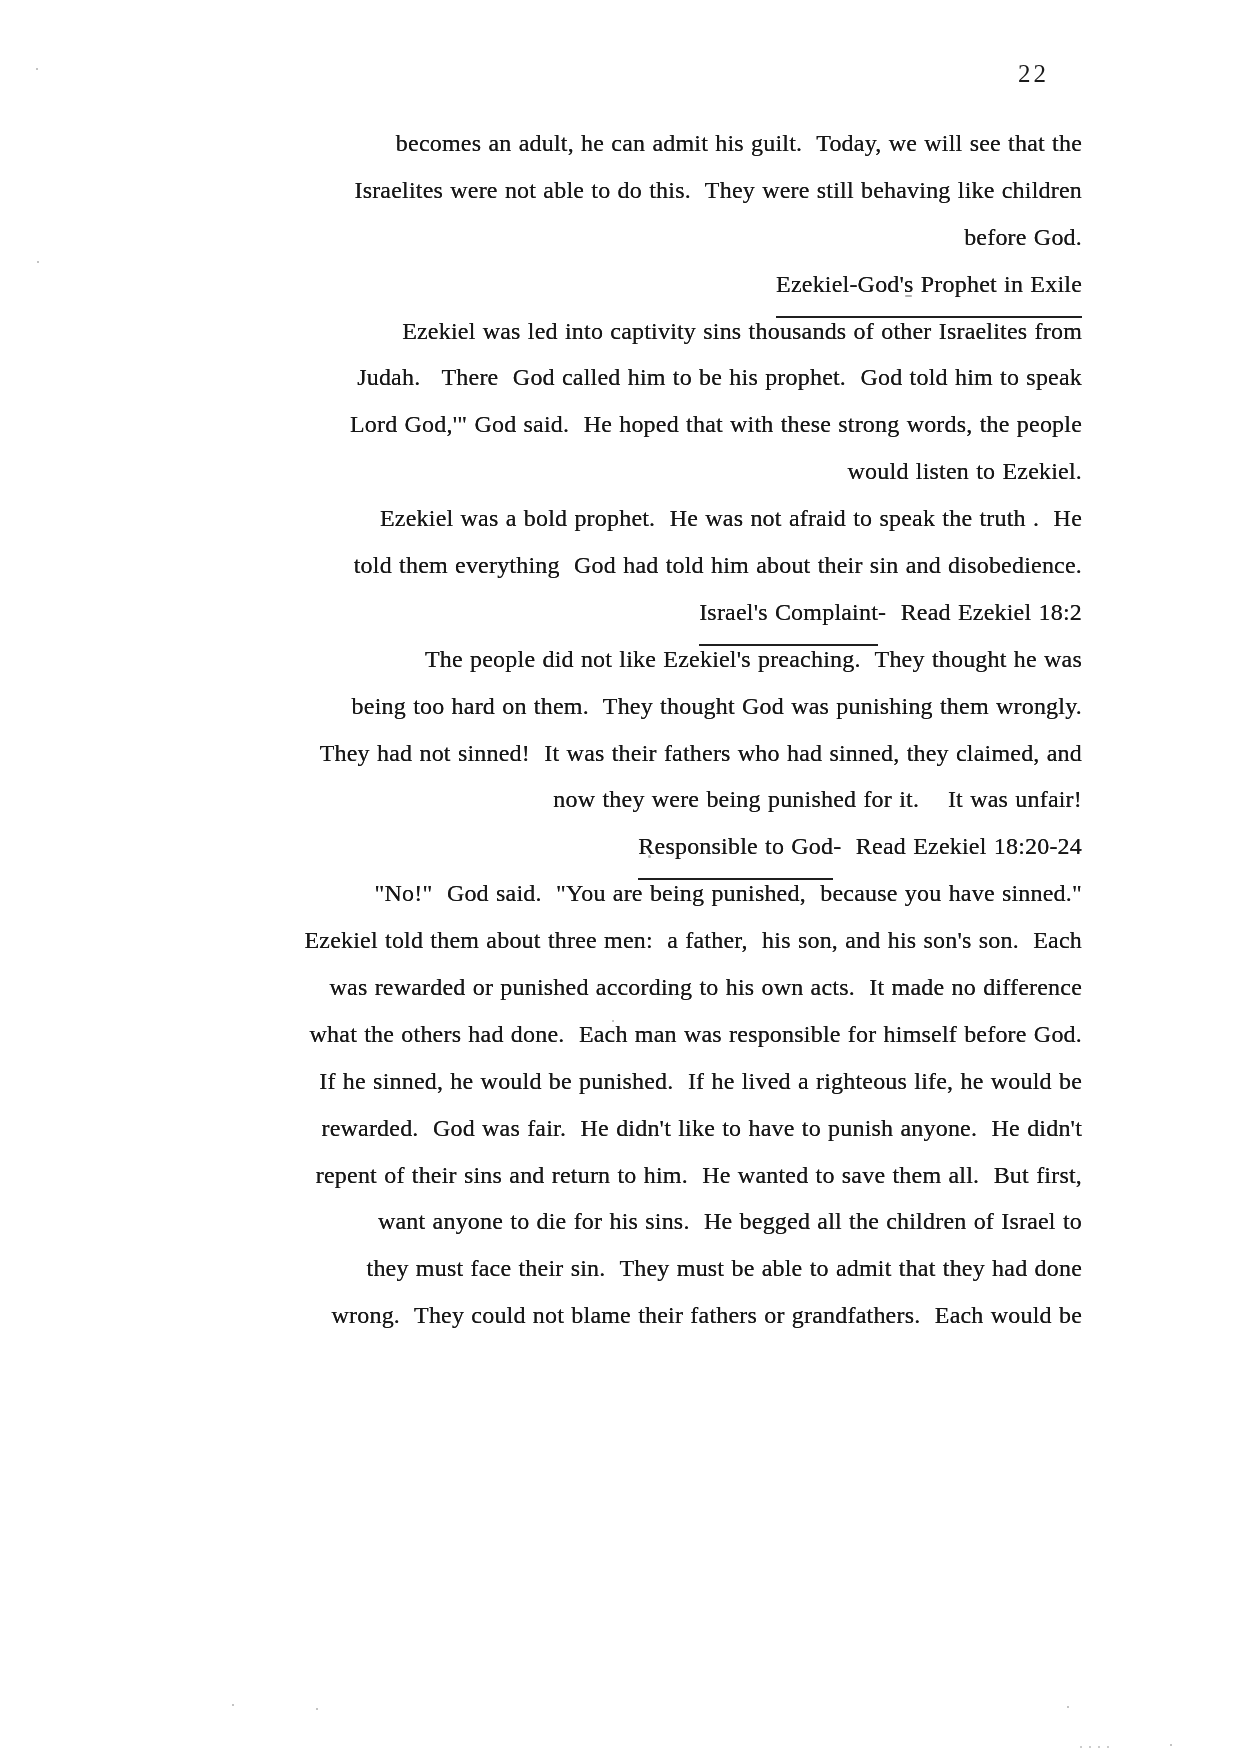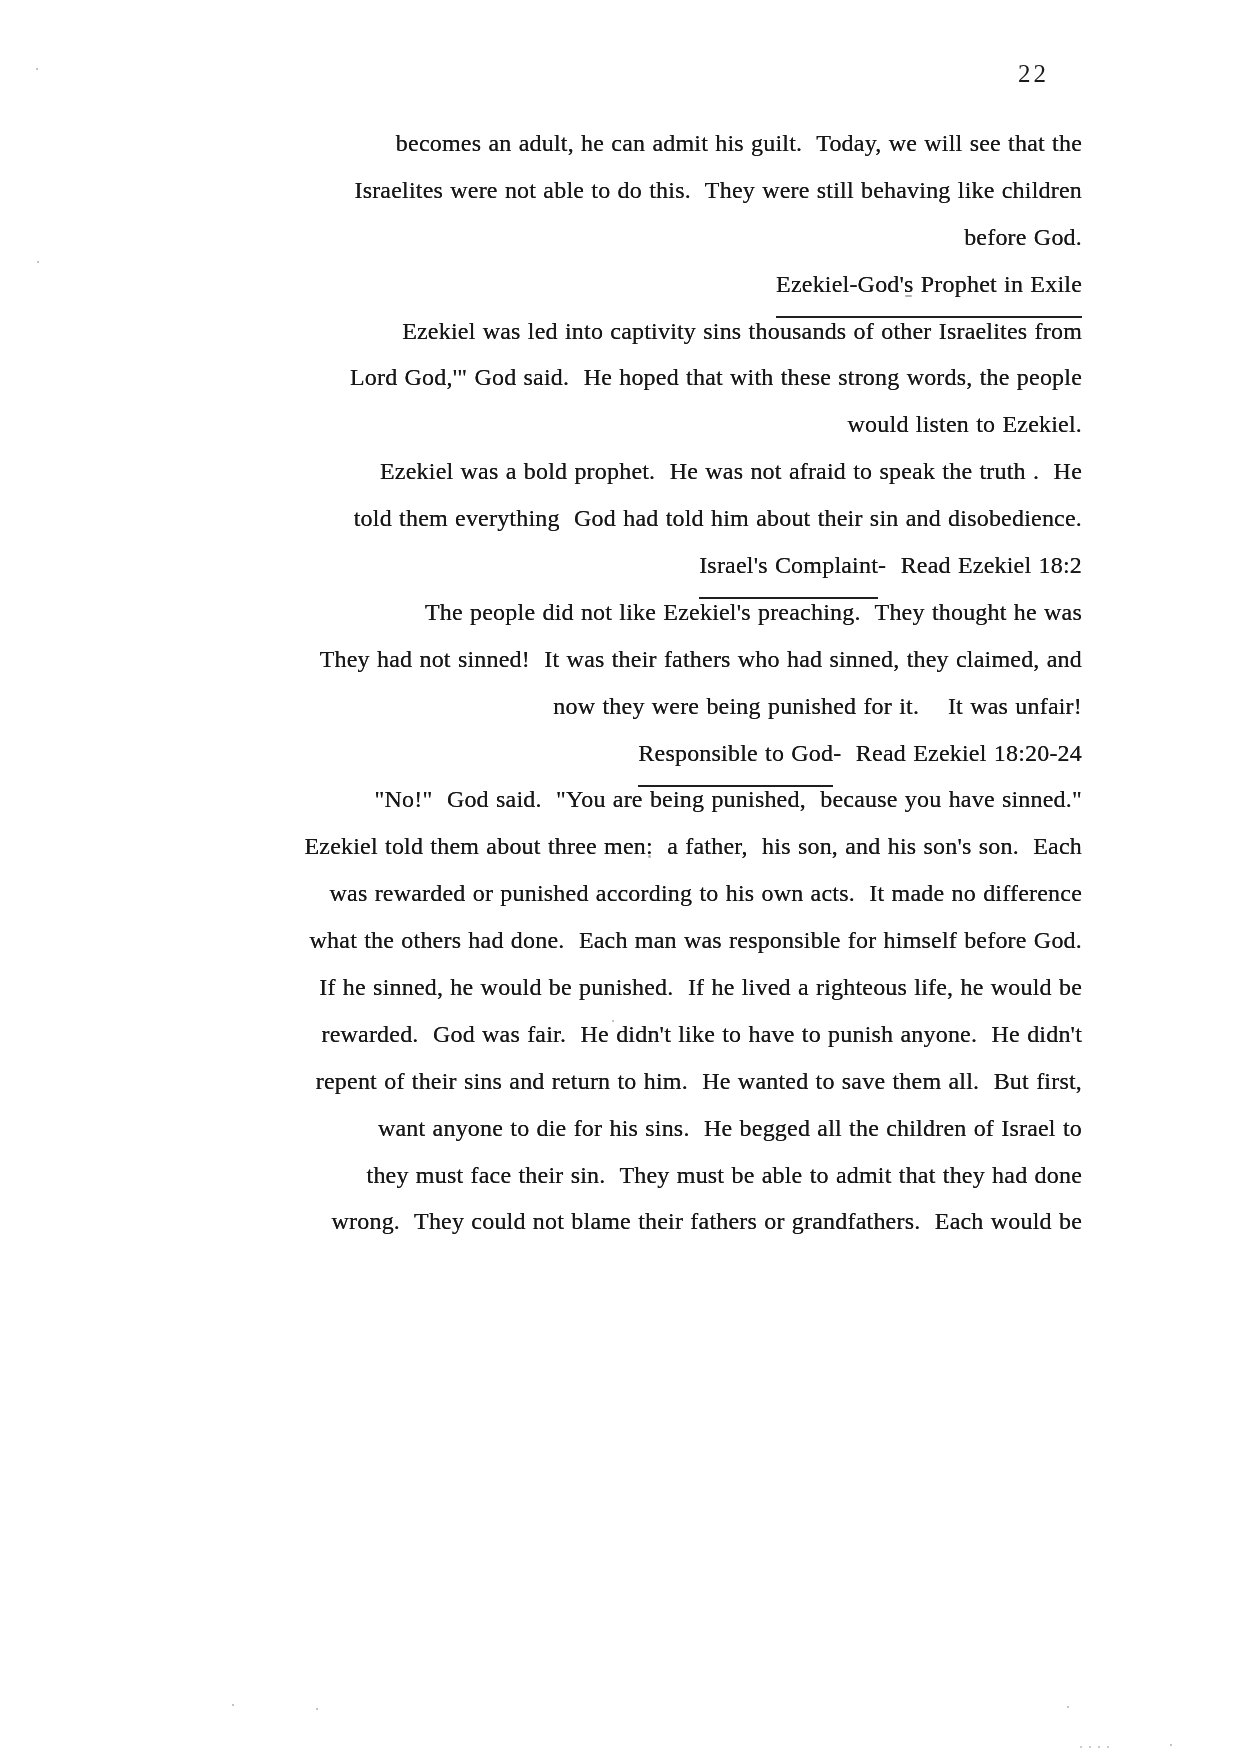--- a/index.html
+++ b/index.html
@@ -76,26 +76,28 @@
 <div class="page">
 
   <div class="page-number">22</div>
 
   <div class="text-block" id="lines-container">
       <div class="line">becomes an adult, he can admit his guilt.  Today, we will see that the</div>
       <div class="line">Israelites were not able to do this.  They were still behaving like children</div>
       <div class="line">before God.</div>
       <div class="line"><span class="u">Ezekiel-God's Prophet in Exile</span><span></span></div>
       <div class="line indent">Ezekiel was led into captivity sins thousands of other Israelites from</div>
+      <div class="line">Judah.   There  God called him to be his prophet.  God told him to speak</div>
       <div class="line">Lord God,'" God said.  He hoped that with these strong words, the people</div>
       <div class="line">would listen to Ezekiel.</div>
       <div class="line indent">Ezekiel was a bold prophet.  He was not afraid to speak the truth .  He</div>
       <div class="line">told them everything  God had told him about their sin and disobedience.</div>
       <div class="line"><span class="u">Israel's Complaint</span><span>-  Read Ezekiel 18:2</span></div>
       <div class="line indent">The people did not like Ezekiel's preaching.  They thought he was</div>
+      <div class="line">being too hard on them.  They thought God was punishing them wrongly.</div>
       <div class="line">They had not sinned!  It was their fathers who had sinned, they claimed, and</div>
       <div class="line">now they were being punished for it.    It was unfair!</div>
       <div class="line"><span class="u">Responsible to God</span><span>-  Read Ezekiel 18:20-24</span></div>
       <div class="line indent">"No!"  God said.  "You are being punished,  because you have sinned."</div>
       <div class="line">Ezekiel told them about three men:  a father,  his son, and his son's son.  Each</div>
       <div class="line">was rewarded or punished according to his own acts.  It made no difference</div>
       <div class="line">what the others had done.  Each man was responsible for himself before God.</div>
       <div class="line">If he sinned, he would be punished.  If he lived a righteous life, he would be</div>
       <div class="line">rewarded.  God was fair.  He didn't like to have to punish anyone.  He didn't</div>
       <div class="line">repent of their sins and return to him.  He wanted to save them all.  But first,</div>

